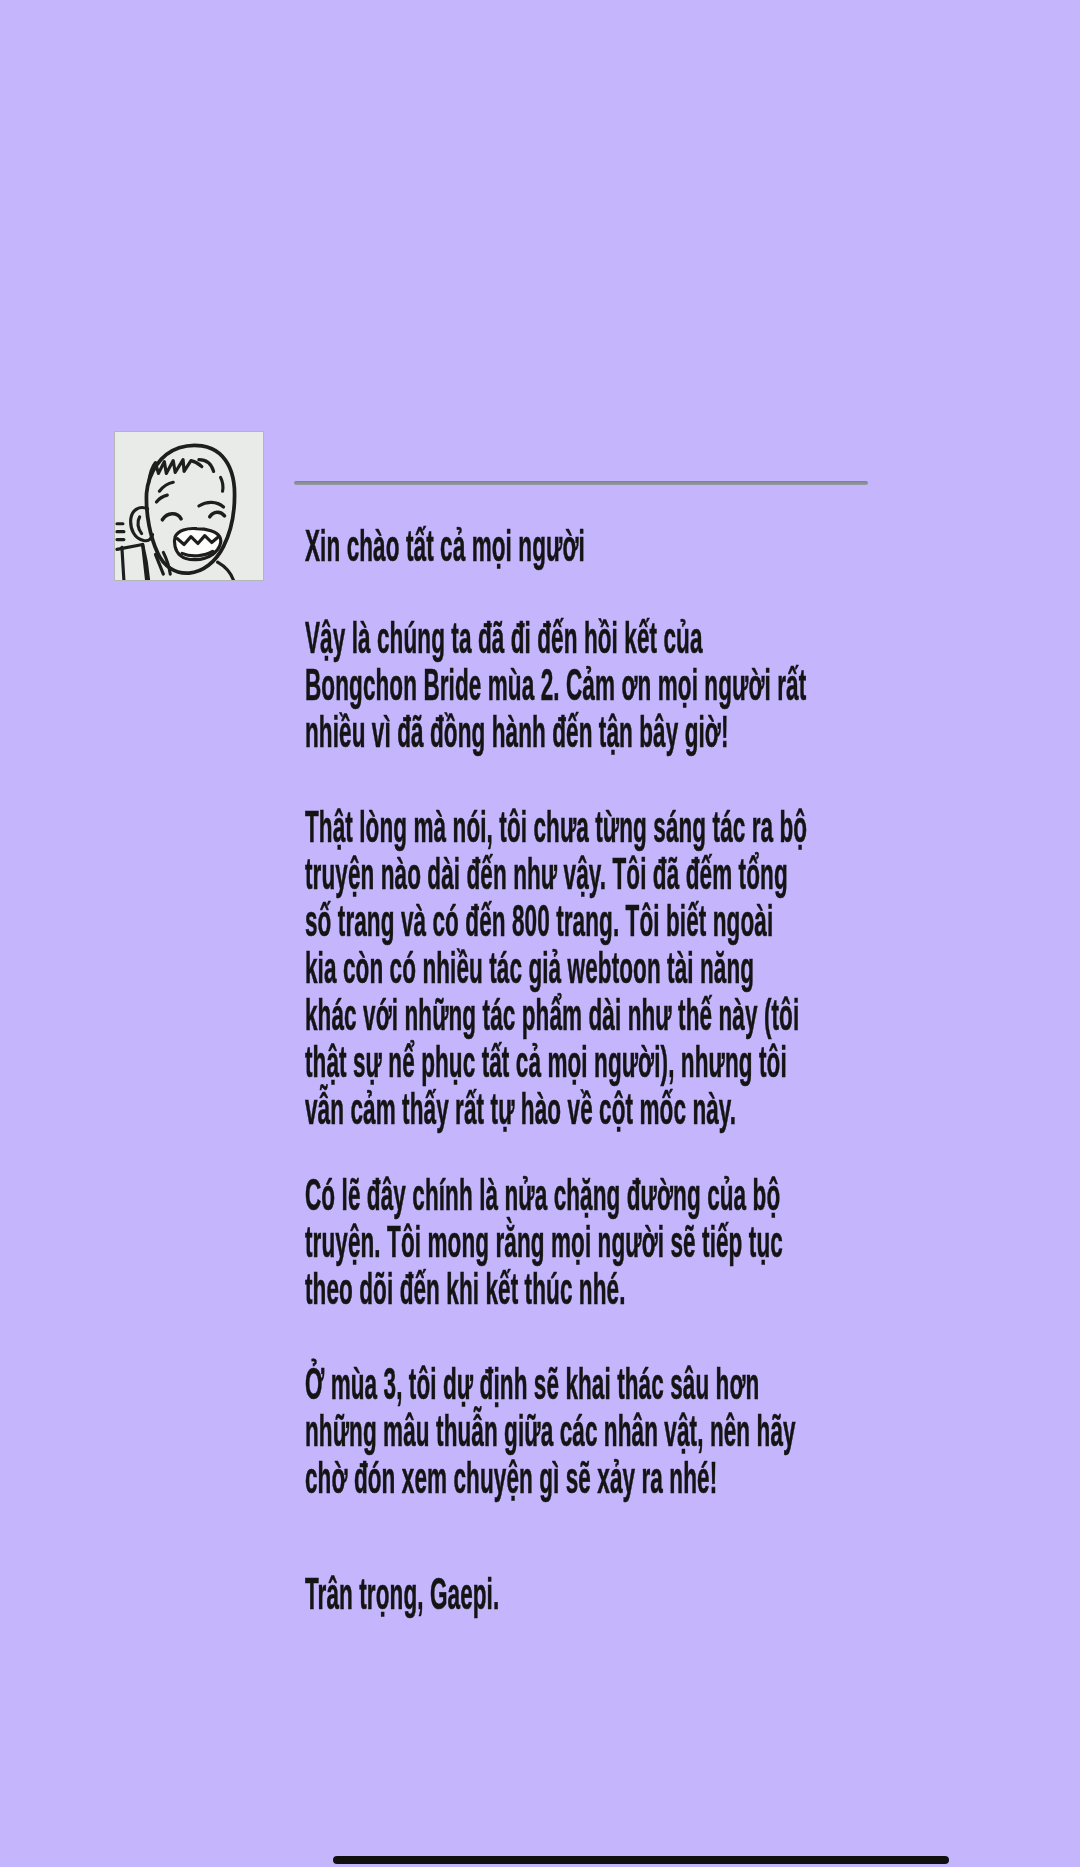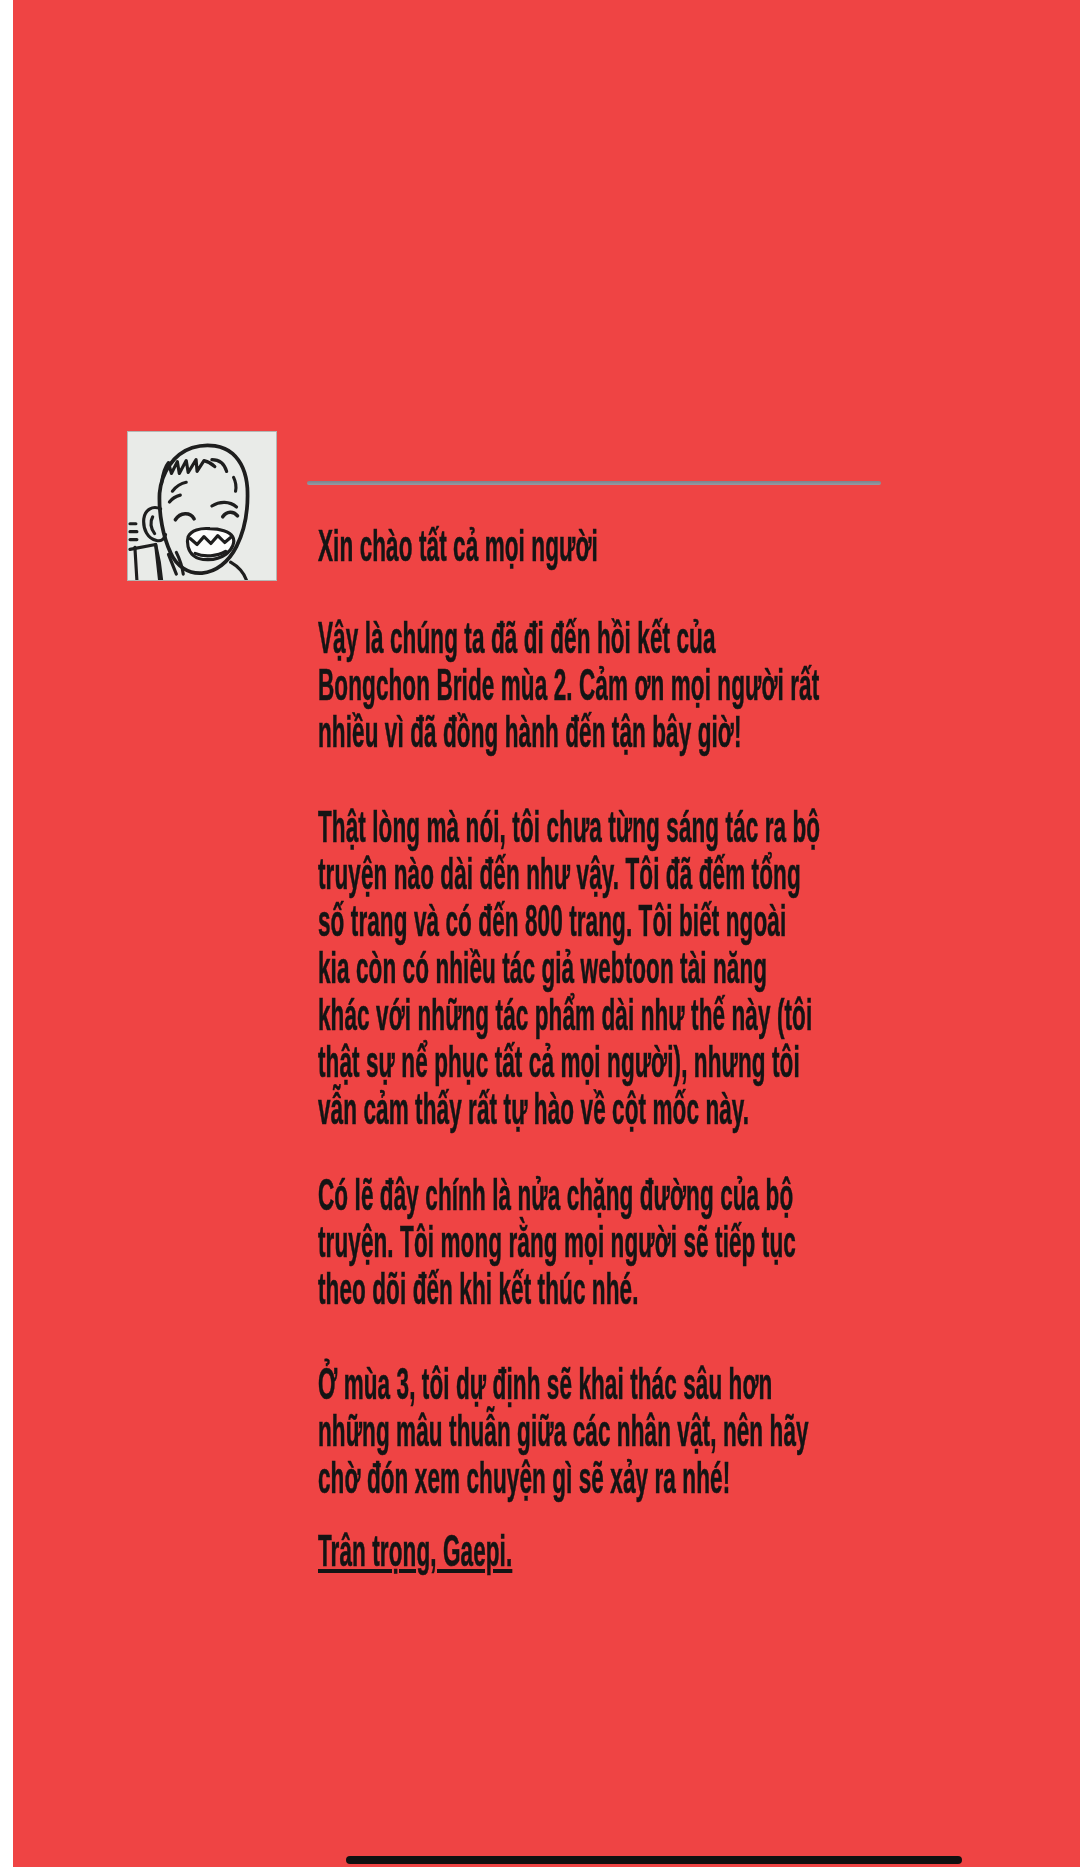--- a/index.html
+++ b/index.html
@@ -1,38 +1,38 @@
 <!DOCTYPE html>
 <html><head>
 <meta charset="utf-8">
 <style>
   html,body{margin:0;padding:0;}
   body{width:1080px;height:1867px;position:relative;background:#ffffff;overflow:hidden;
        font-family:"Liberation Sans",sans-serif;}
-  .page{position:absolute;inset:0;background:#ef4444;margin-left:13px;}
+  .page{position:absolute;inset:0;background:#c4b5fd;}
 
   .avatar{position:absolute;left:114px;top:431px;width:150px;height:150px;
           background:#e9ebe8;border:1px solid #b4b7b4;box-sizing:border-box;overflow:hidden;}
   .avatar svg{display:block;width:100%;height:100%;}
 
   .divider{position:absolute;left:294px;top:481px;width:574px;height:4px;
            background:linear-gradient(#7d838d,#959ba4);border-radius:2px;}
 
   .textcol{position:absolute;left:305px;top:0;width:720px;color:#141414;}
   .para{position:absolute;left:0;}
   .line{white-space:nowrap;font-weight:700;font-size:45px;line-height:47px;
         letter-spacing:0.2px;transform:scaleX(0.5);transform-origin:0 0;
         -webkit-text-stroke:0.6px #141414;}
 
   .p-greeting{top:522px;}
   .p-0{top:614px;}
   .p-1{top:803px;}
   .p-2{top:1171px;}
   .p-3{top:1360px;}
-  .p-signoff{top:1527px;text-decoration:underline;}
+  .p-signoff{top:1570px;}
 
   .bottom-bar{position:absolute;left:333px;top:1856px;width:616px;height:8px;
               background:#101010;border-radius:4px;}
 </style>
 </head>
 <body>
 
 <div class="page">
 
   <div class="avatar">

